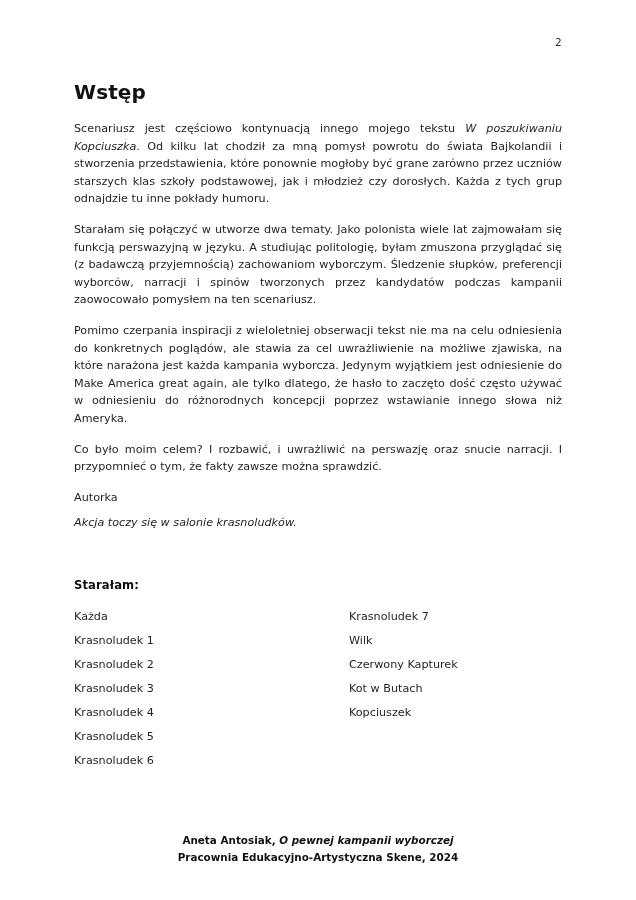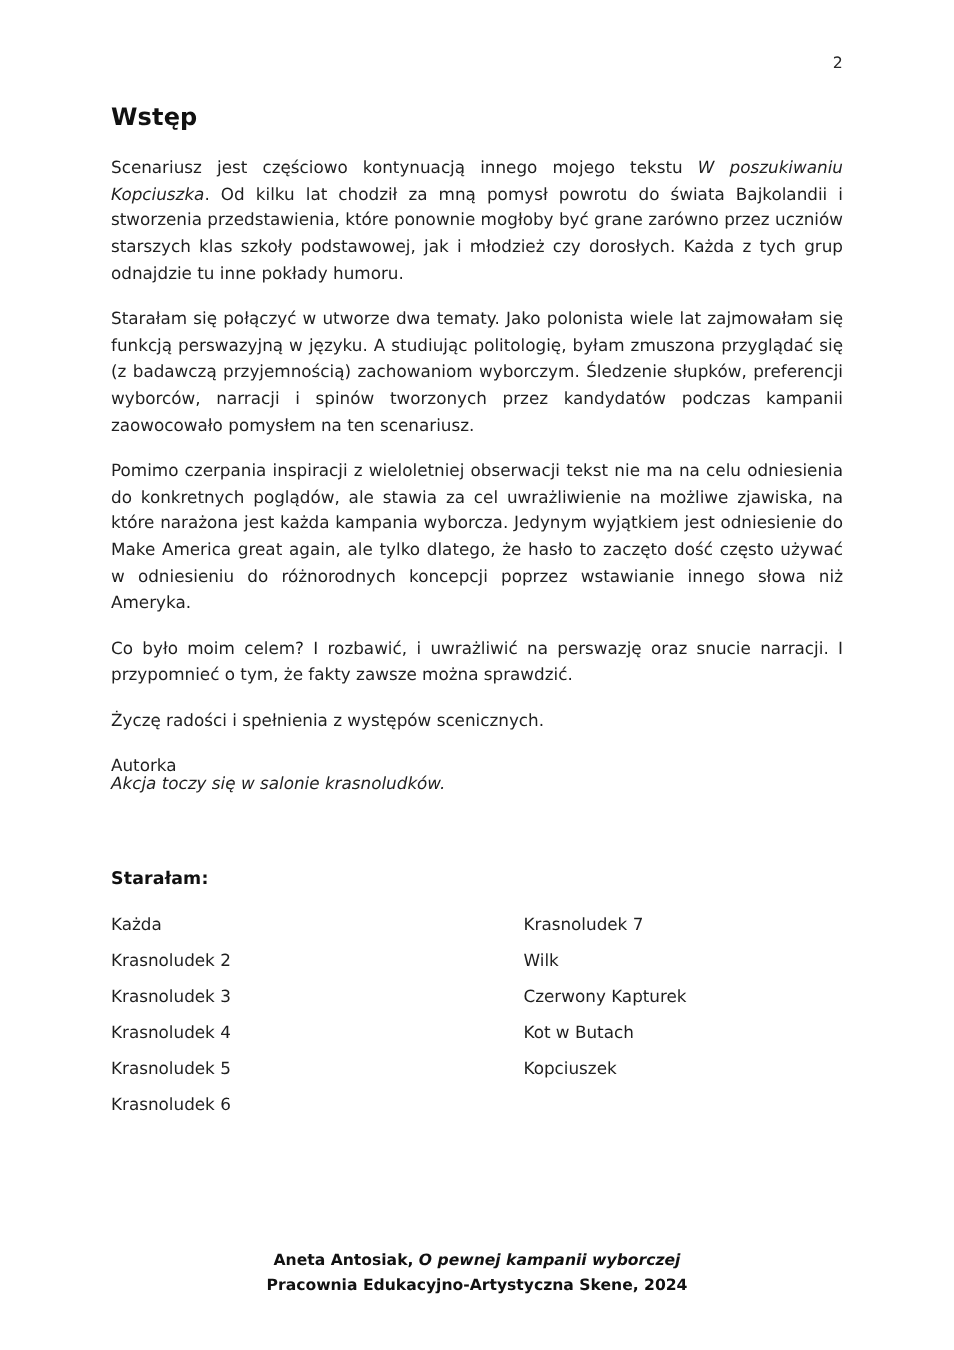--- a/index.html
+++ b/index.html
@@ -39,23 +39,23 @@
 
   
   .content {
     position: absolute;
     left: 74px;
     top: 68px;
     width: 488px;
   }
 
   h1.section-title {
-    font-size: 16px;
+    font-size: 20px;
     font-weight: bold;
-    margin: 0 0 16px 0;
+    margin: 12px 0 16px 0;
     padding: 0;
     line-height: 1.2;
     letter-spacing: 0.1px;
     color: #111111;
   }
 
   p.body-par {
     font-size: 11.2px;
     line-height: 17.6px;
     margin: 0 0 13px 0;
@@ -150,36 +150,36 @@
     <h1 class="section-title">Wstęp</h1>
 
     <p class="body-par"><span>Scenariusz jest częściowo kontynuacją innego mojego tekstu </span><em class="title-italic">W poszukiwaniu Kopciuszka</em><span>. Od kilku lat chodził za mną pomysł powrotu do świata Bajkolandii i stworzenia przedstawienia, które ponownie mogłoby być grane zarówno przez uczniów starszych klas szkoły podstawowej, jak i młodzież czy dorosłych. Każda z tych grup odnajdzie tu inne pokłady humoru.</span></p>
 
     <p class="body-par">Starałam się połączyć w utworze dwa tematy. Jako polonista wiele lat zajmowałam się funkcją perswazyjną w języku. A studiując politologię, byłam zmuszona przyglądać się (z badawczą przyjemnością) zachowaniom wyborczym. Śledzenie słupków, preferencji wyborców, narracji i spinów tworzonych przez kandydatów podczas kampanii zaowocowało pomysłem na ten scenariusz.</p>
 
     <p class="body-par">Pomimo czerpania inspiracji z wieloletniej obserwacji tekst nie ma na celu odniesienia do konkretnych poglądów, ale stawia za cel uwrażliwienie na możliwe zjawiska, na które narażona jest każda kampania wyborcza. Jedynym wyjątkiem jest odniesienie do Make America great again, ale tylko dlatego, że hasło to zaczęto dość często używać w odniesieniu do różnorodnych koncepcji poprzez wstawianie innego słowa niż Ameryka.</p>
 
     <p class="body-par">Co było moim celem? I rozbawić, i uwrażliwić na perswazję oraz snucie narracji. I przypomnieć o tym, że fakty zawsze można sprawdzić.</p>
 
-    <p class="body-par nojustify">Życzę radości i spełnienia z występów scenicznych.</p>
 
     <p class="body-par nojustify">Autorka</p>
 
   </div>
 
   <div class="stage-direction">Akcja toczy się w salonie krasnoludków.</div>
 
   <div class="cast-block">
 
     <div class="cast-heading">Starałam:</div>
 
     <div class="cast-columns">
 
       <div class="cast-col left">
         <div class="cast-item">Każda</div>
+        <div class="cast-item">Krasnoludek 1</div>
         <div class="cast-item">Krasnoludek 2</div>
         <div class="cast-item">Krasnoludek 3</div>
         <div class="cast-item">Krasnoludek 4</div>
         <div class="cast-item">Krasnoludek 5</div>
         <div class="cast-item">Krasnoludek 6</div>
       </div>
 
       <div class="cast-col right">
         <div class="cast-item">Krasnoludek 7</div>
         <div class="cast-item">Wilk</div>

